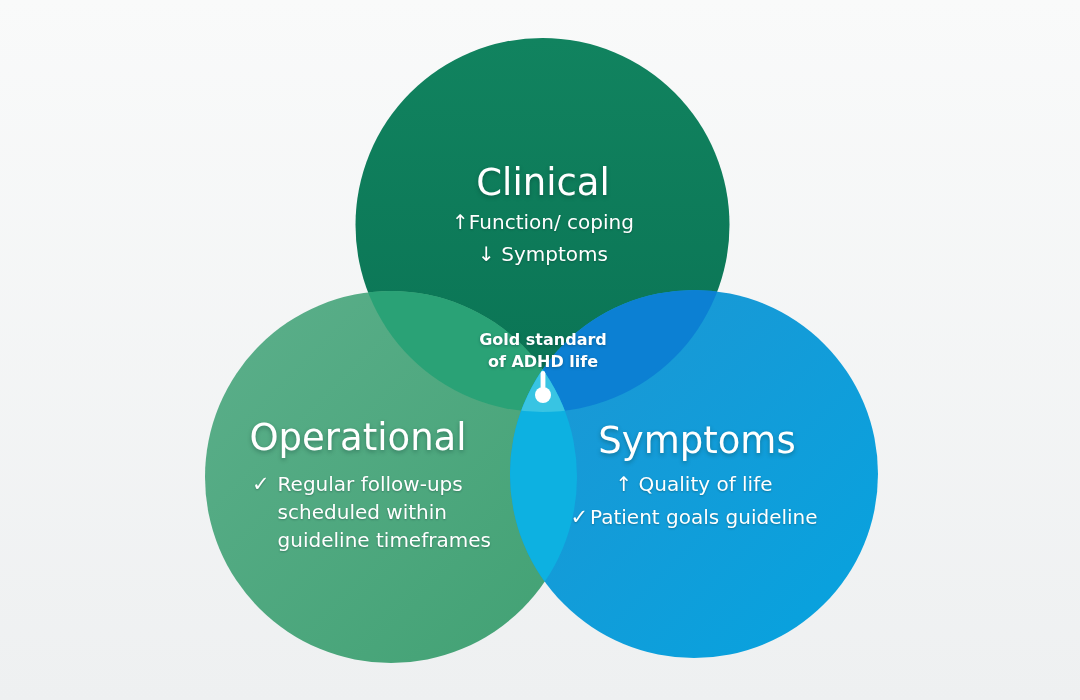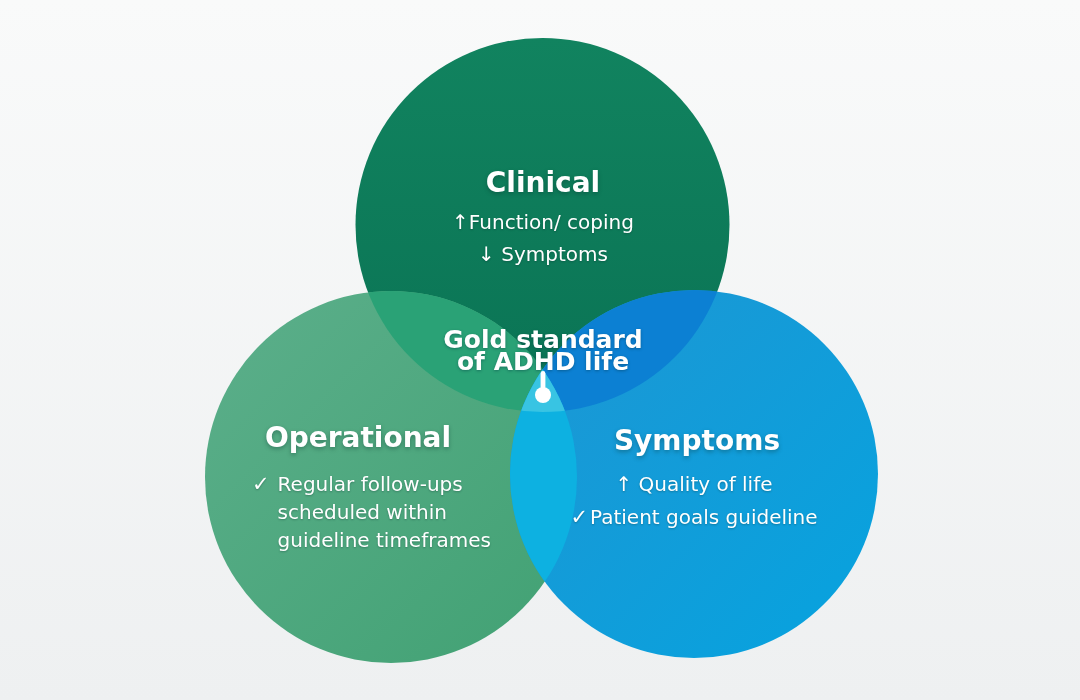--- a/index.html
+++ b/index.html
@@ -5,21 +5,21 @@
   html,body{margin:0;padding:0;}
   body{
     width:1080px;height:700px;overflow:hidden;
     font-family:"DejaVu Sans","Liberation Sans",sans-serif;
   }
   .stage{position:relative;width:1080px;height:700px;}
   .stage svg{position:absolute;left:0;top:0;}
   .layer{position:absolute;left:0;top:0;width:100%;height:100%;color:#fff;}
   .title{
     position:absolute;transform:translate(-50%,-50%);
-    font-size:28px;font-weight:700;white-space:nowrap;
+    font-size:37px;font-weight:400;white-space:nowrap;
     text-shadow:0 2px 4px rgba(8,45,40,.35);
   }
   .clinical-title{left:543px;top:182px;}
   .operational-title{left:358px;top:437px;}
   .patient-title{left:697px;top:440px;}
   .items{
     position:absolute;transform:translateX(-50%);
     text-align:center;font-size:20px;
     text-shadow:0 1px 2px rgba(8,45,40,.32);
   }
@@ -30,21 +30,21 @@
     position:absolute;left:252px;top:470px;
     display:flex;gap:8px;align-items:flex-start;
     font-size:20px;line-height:28px;
     text-shadow:0 1px 2px rgba(8,45,40,.32);
   }
   .check{font-size:21px;line-height:28px;}
   .check.small{margin-right:2px;}
   .bullet-text{width:218px;text-align:left;}
   .center-label{
     position:absolute;left:543px;top:329px;transform:translateX(-50%);
-    text-align:center;font-size:25px;font-weight:700;line-height:22px;
+    text-align:center;font-size:16px;font-weight:700;line-height:22px;
     white-space:nowrap;text-shadow:0 1px 3px rgba(0,45,60,.4);
   }
 </style>
 </head>
 <body style="background: linear-gradient(rgb(249, 250, 250), rgb(238, 240, 241));">
 
 <div class="stage">
 
   <svg width="1080" height="700" viewBox="0 0 1080 700">
     <defs>

